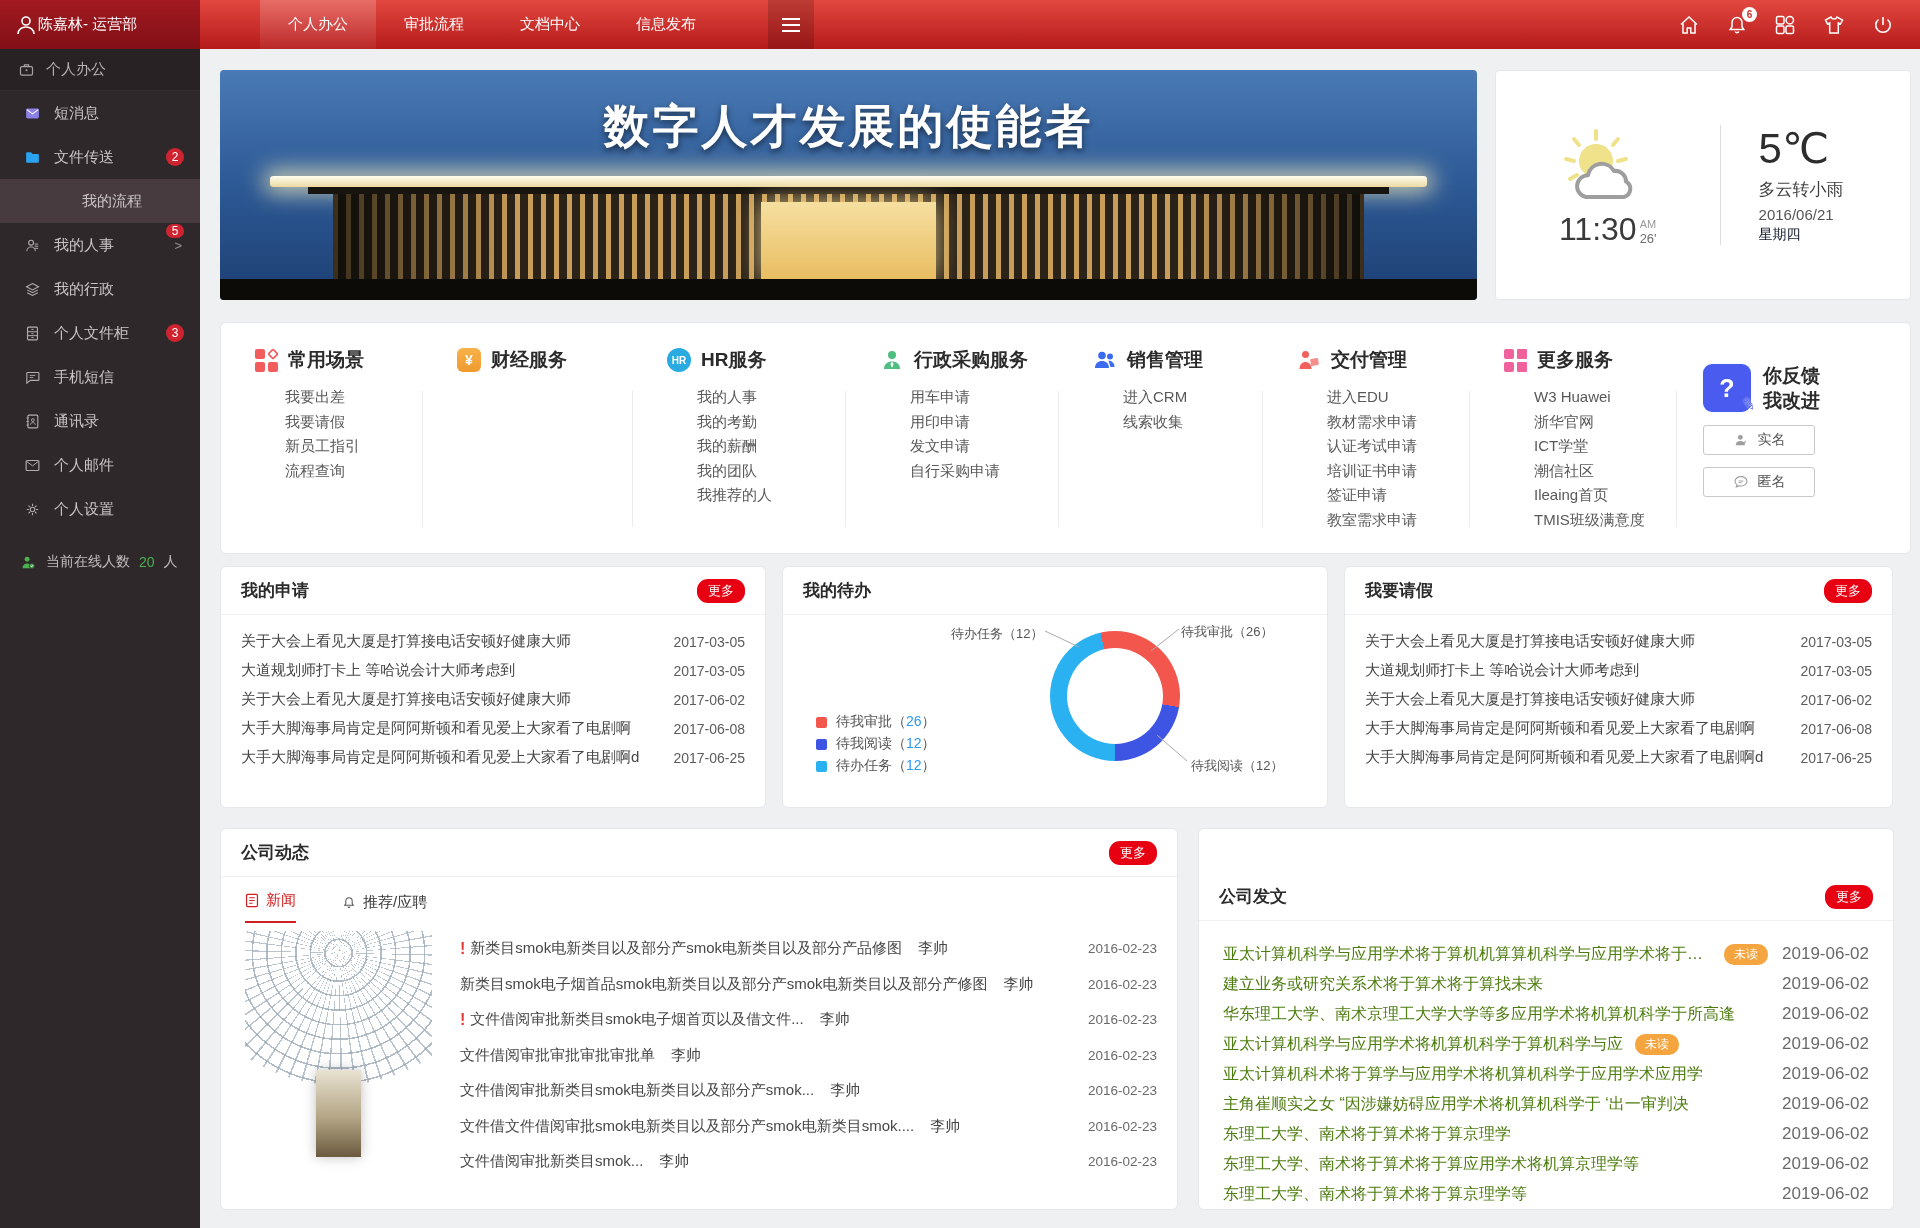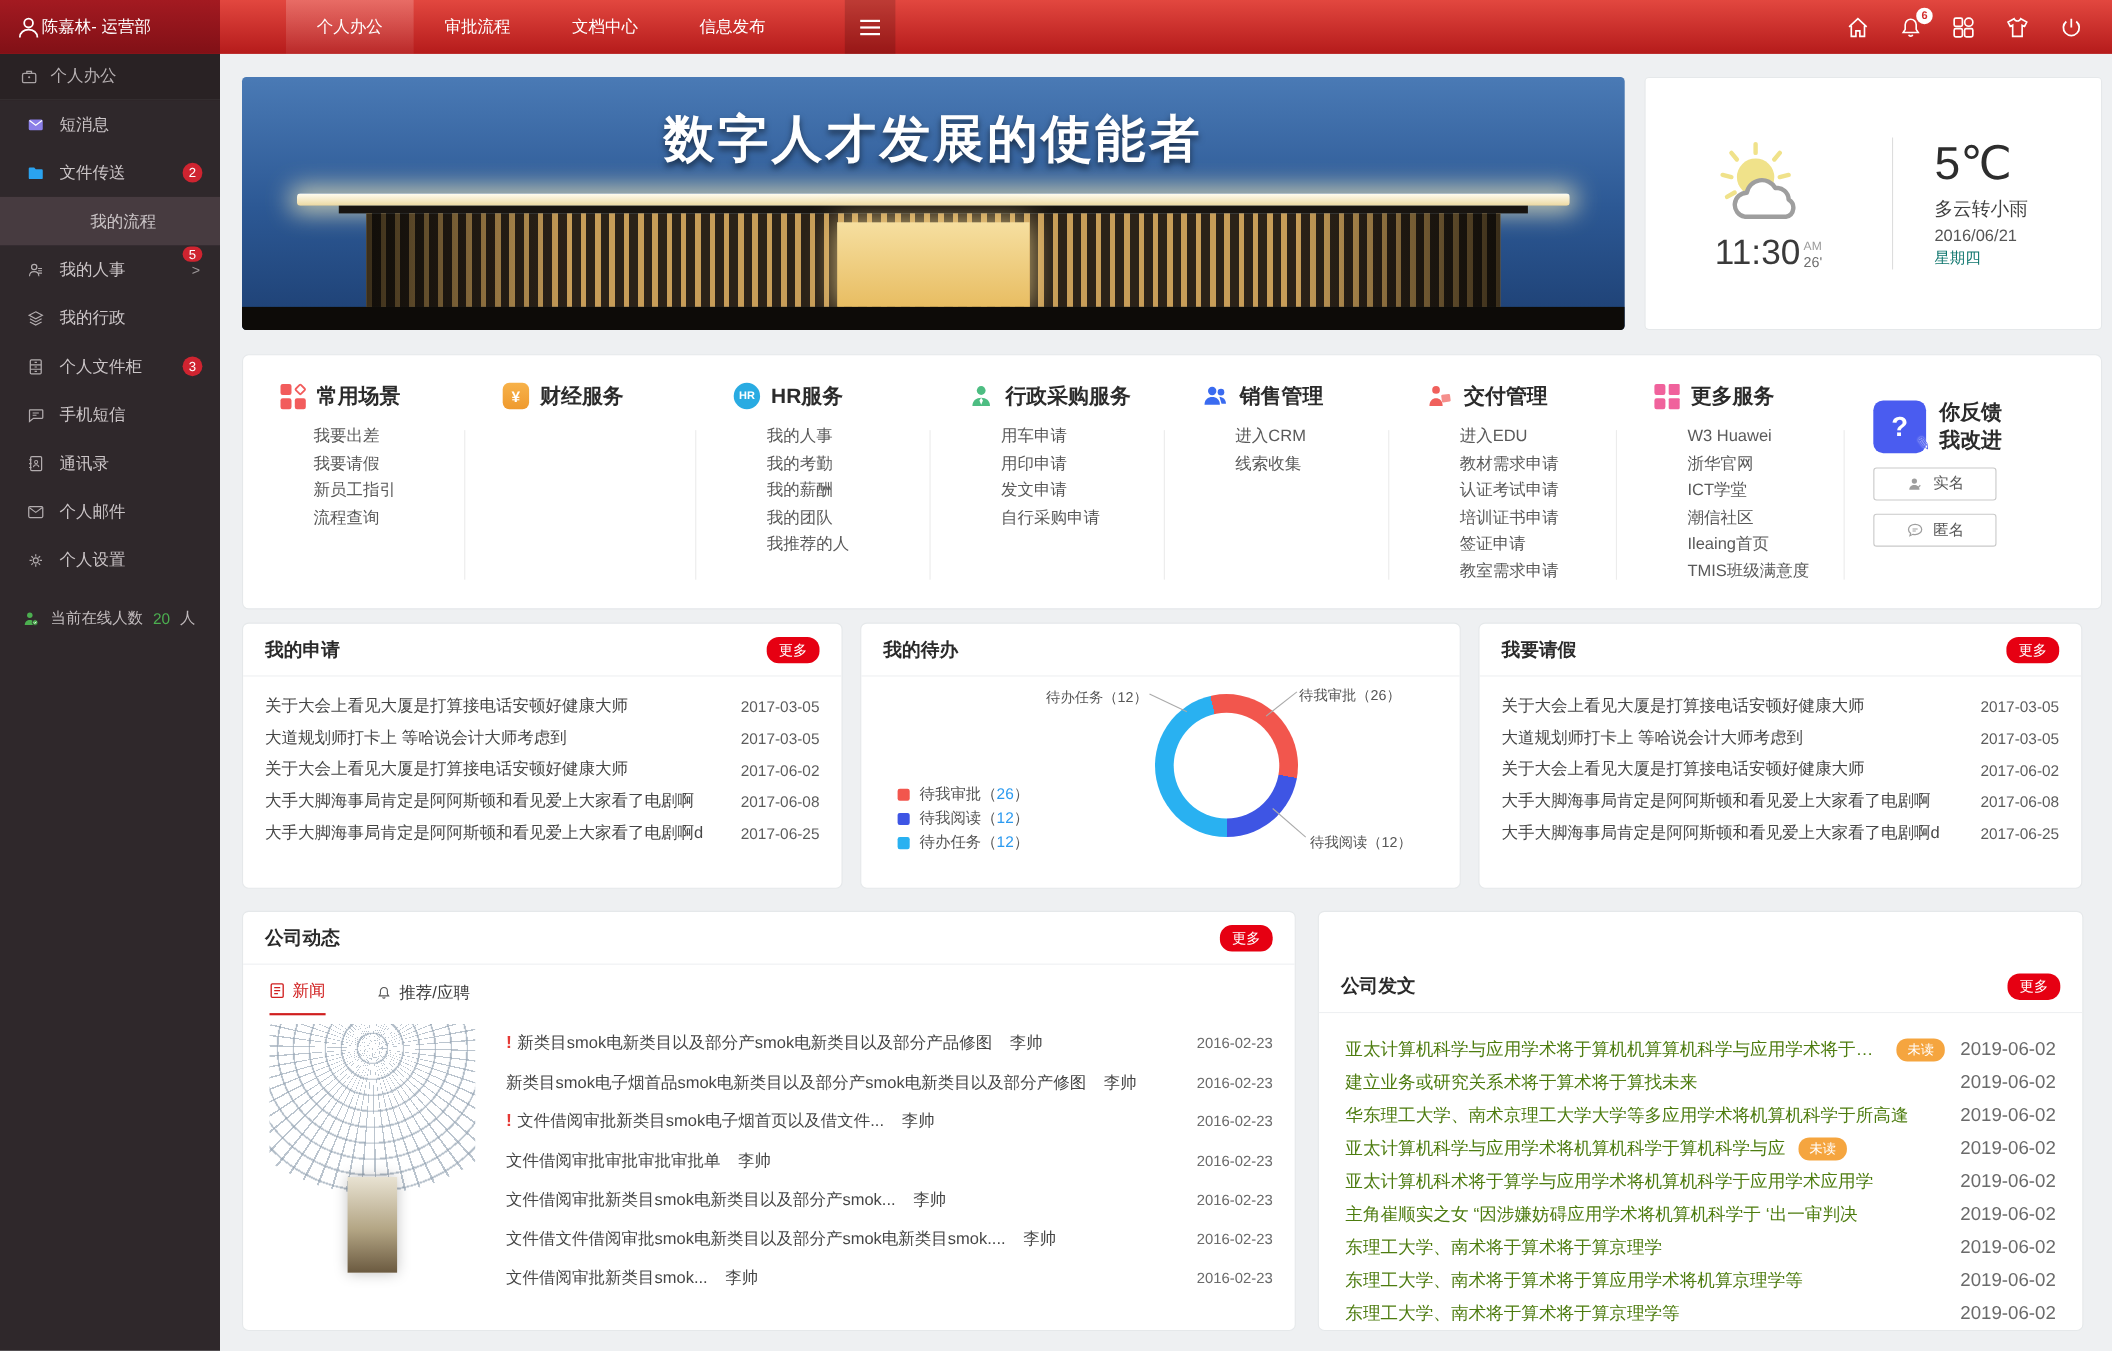--- a/index.html
+++ b/index.html
@@ -50,21 +50,21 @@
   .w-time-row { display:flex; align-items:flex-end; margin-top:2px; }
   .w-time { font-size:32px; color:#3a3a3a; line-height:1; }
   .w-sub { display:flex; flex-direction:column; margin-left:3px; line-height:1; color:#9a9a9a; }
   .w-ampm { font-size:11px; margin-bottom:2px; }
   .w-min { font-size:13px; color:#6e6e6e; }
   .w-div { width:1px; height:120px; background:#ddd; }
   .w-right { padding-left:38px; }
   .w-temp { font-size:42px; color:#2d2d2d; line-height:1.1; }
   .w-desc { font-size:17px; color:#3f3f3f; margin-top:6px; }
   .w-date { font-size:15px; color:#555; margin-top:5px; }
-  .w-week { font-size:14px; color:#0f766e; margin-top:3px; }
+  .w-week { font-size:14px; color:#0f172a; margin-top:3px; }
 
   
   .services { margin-top:22px; height:232px; display:flex; padding-top:24px; }
   .svc-col { position:relative; }
   .svc-col.divider::after { content:""; position:absolute; right:0; top:44px; bottom:26px; width:1px; background:#ececec; }
   .w1{width:202px}.w2{width:210px}.w3{width:213px}.w4{width:213px}.w5{width:204px}.w6{width:207px}.w7{width:207px}.w8{width:218px}
   .svc-head { display:flex; align-items:center; gap:10px; padding-left:34px; height:26px; }
   .svc-title { font-size:19px; font-weight:bold; color:#2b2b2b; white-space:nowrap; }
   .svc-list { list-style:none; margin-top:12px; padding-left:64px; }
   .svc-list li { font-size:15px; color:#595959; line-height:24.5px; cursor:pointer; white-space:nowrap; }

